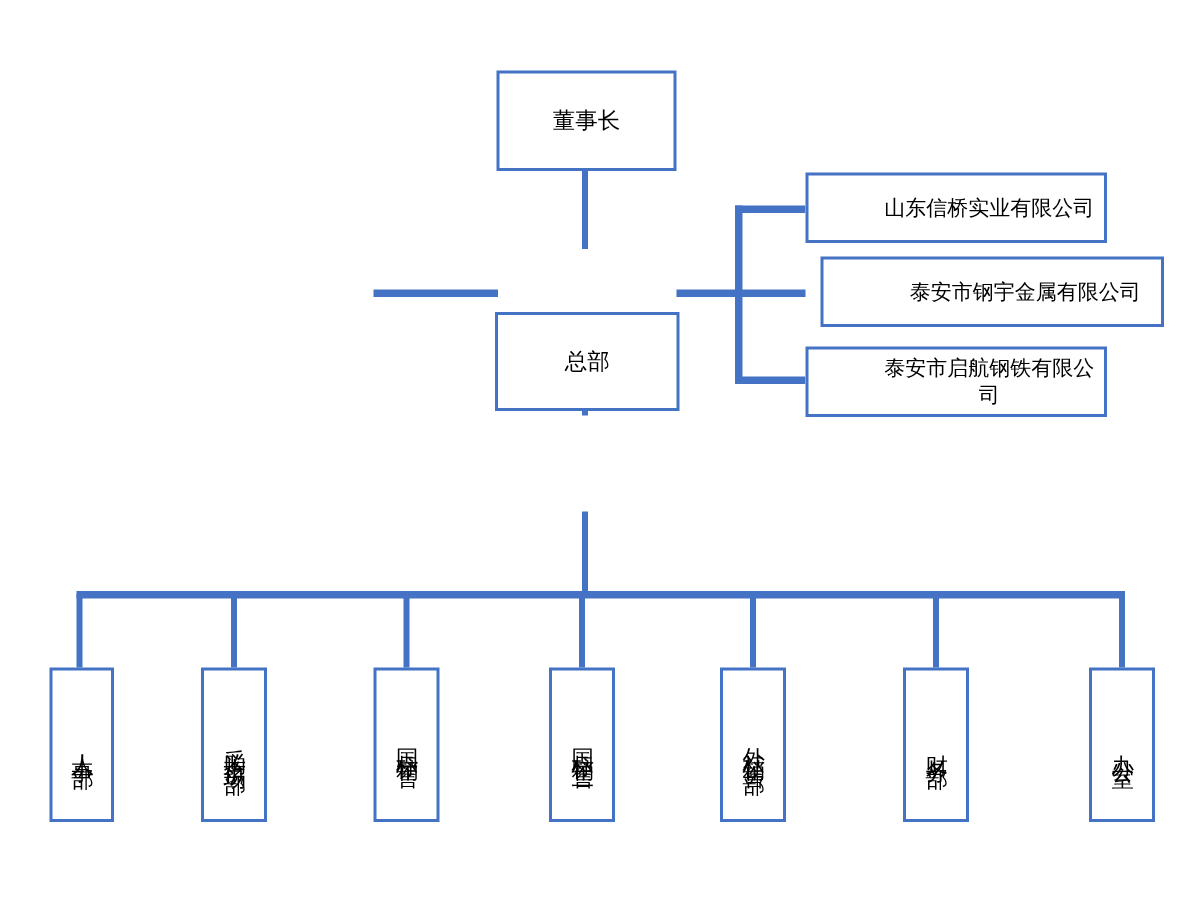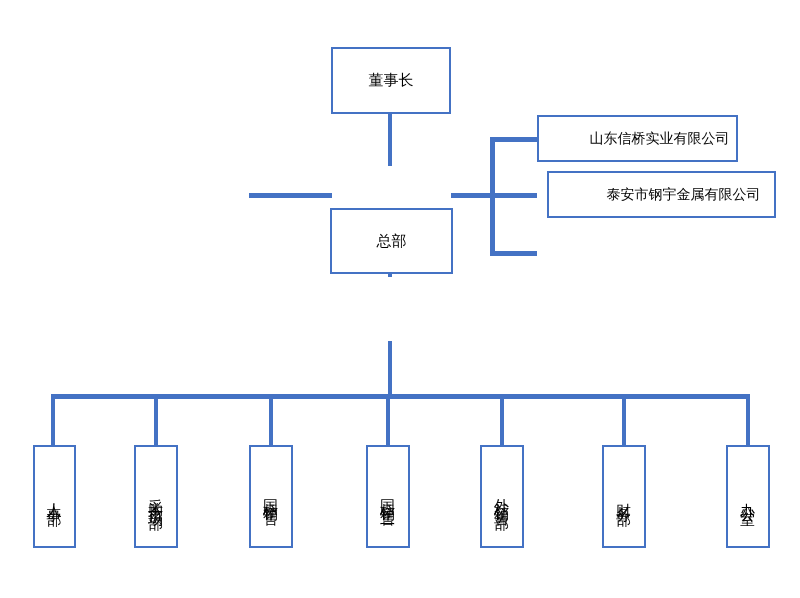--- a/index.html
+++ b/index.html
@@ -68,20 +68,23 @@
   </div>
 
   <div class="box small" style="left:537px;top:115px;width:201px;height:47px;">
     <span>山东信桥实业有限公司</span>
   </div>
 
   <div class="box small" style="left:547px;top:171px;width:229px;height:47px;">
     <span>泰安市钢宇金属有限公司</span>
   </div>
 
+  <div class="box small" style="left:537px;top:231px;width:201px;height:47px;">
+    <span>泰安市启航钢铁有限公司</span>
+  </div>
 
 
   <div class="box vbox" style="left:33px;top:445px;width:43px;height:103px;">
     <span>人事部</span>
   </div>
 
   <div class="box vbox" style="left:134px;top:445px;width:44px;height:103px;">
     <span>采购市场部</span>
   </div>
 

